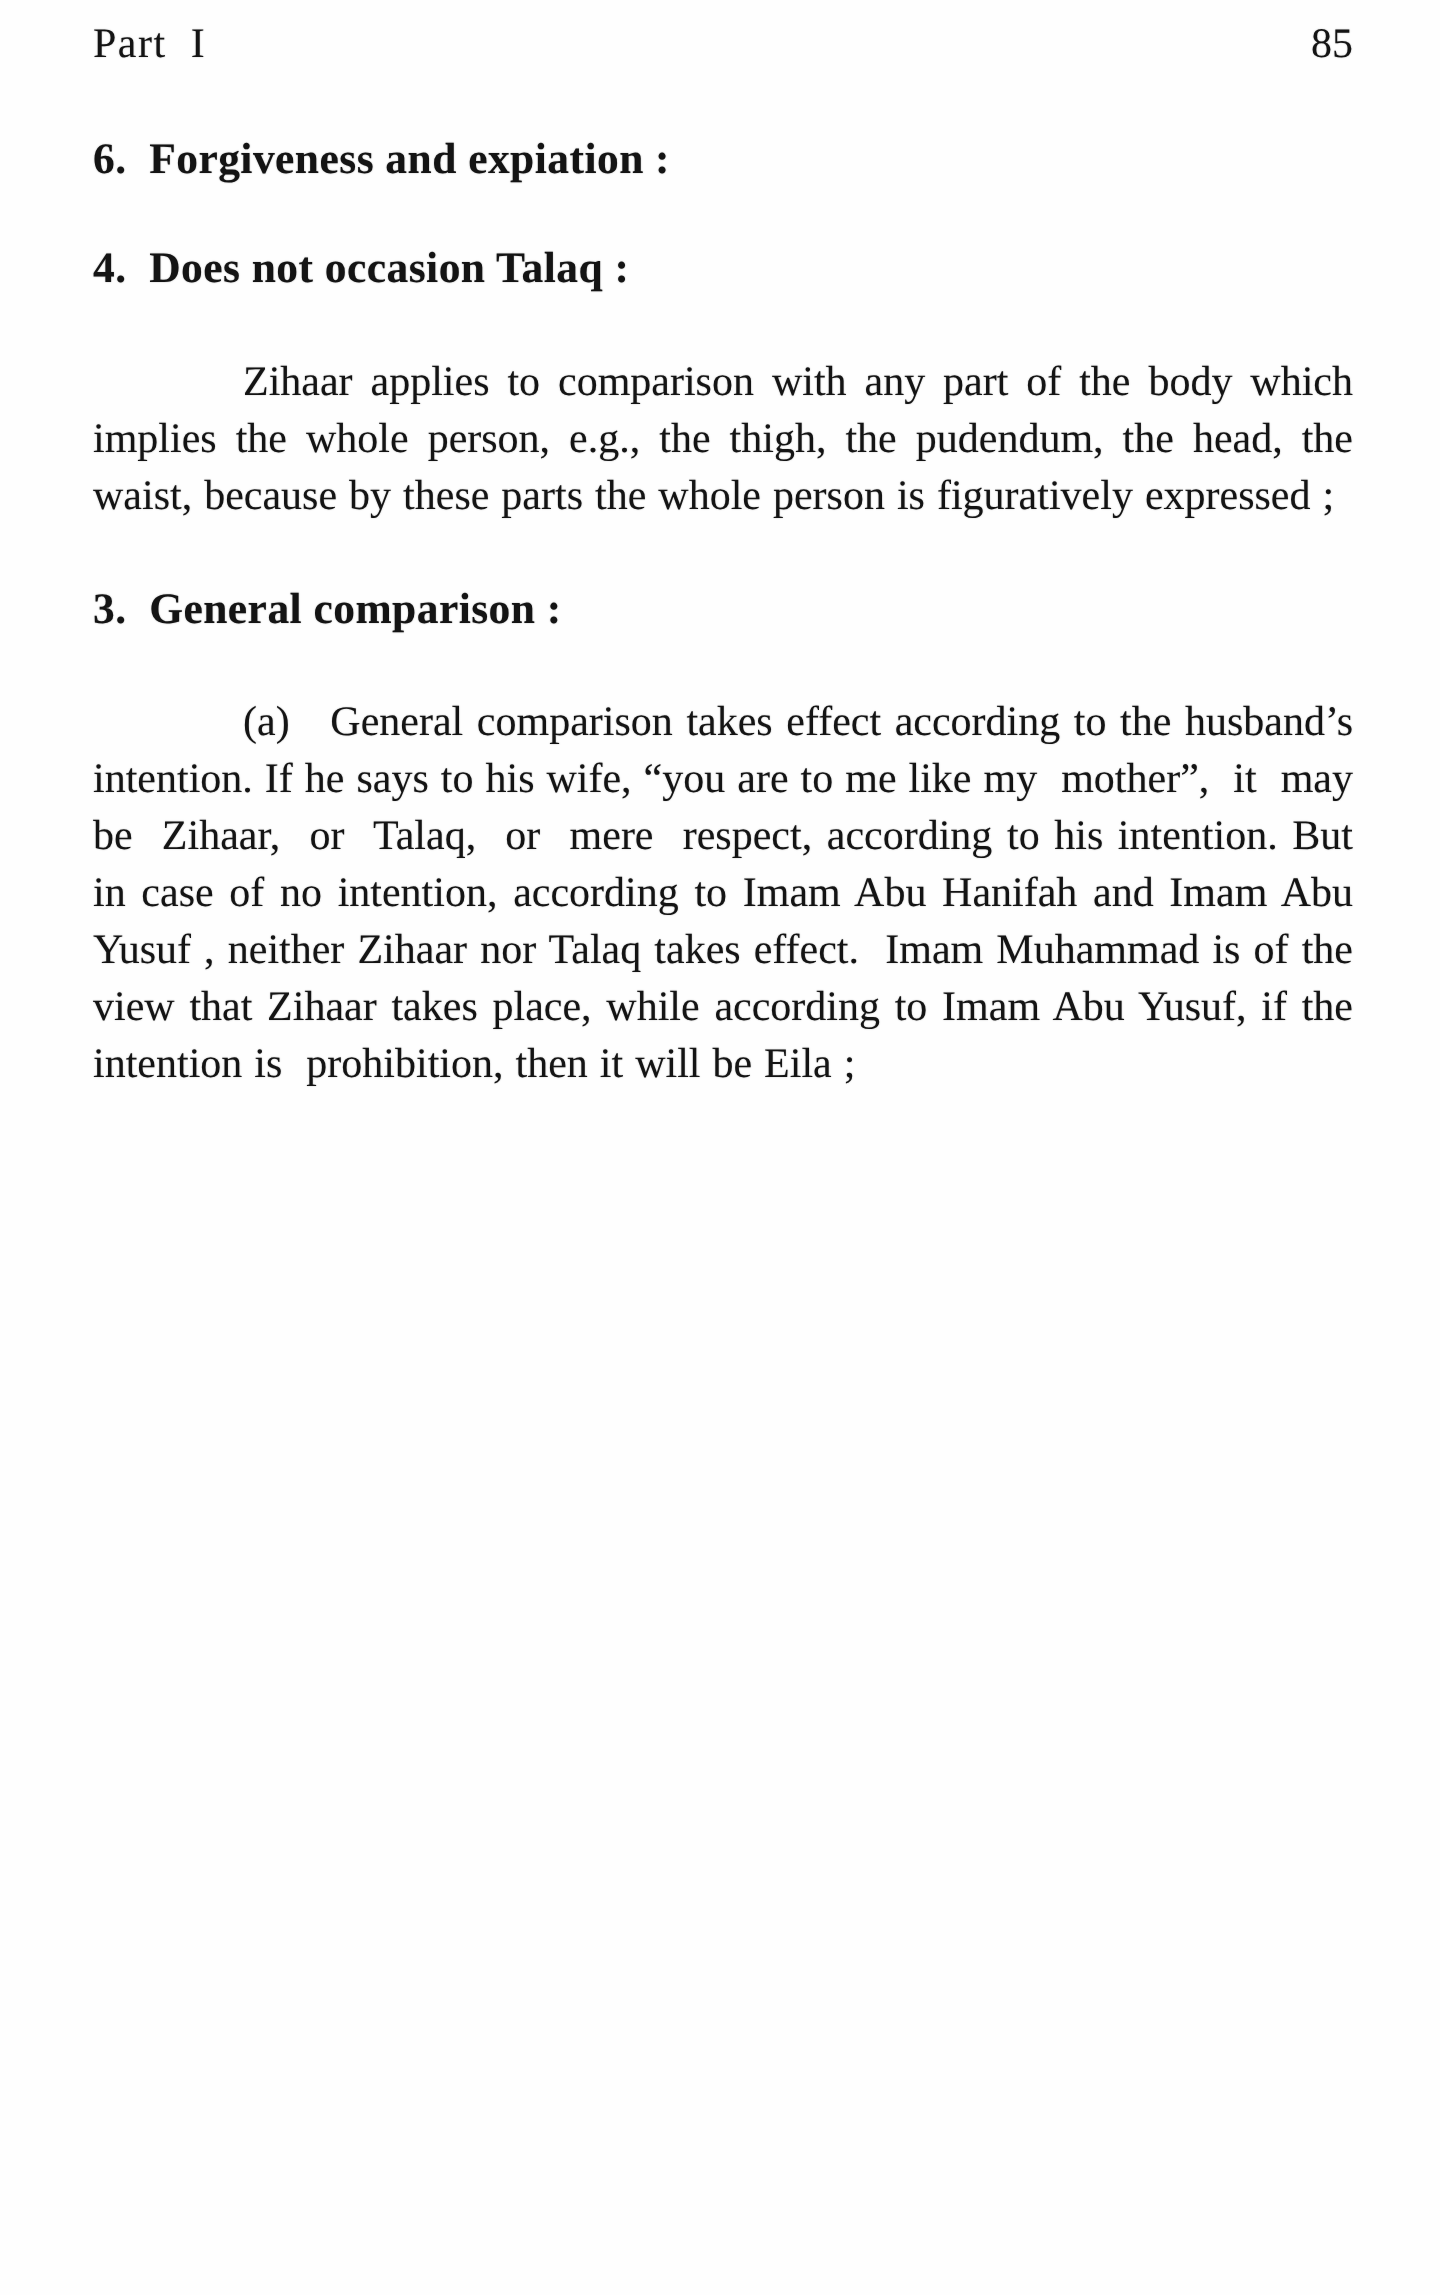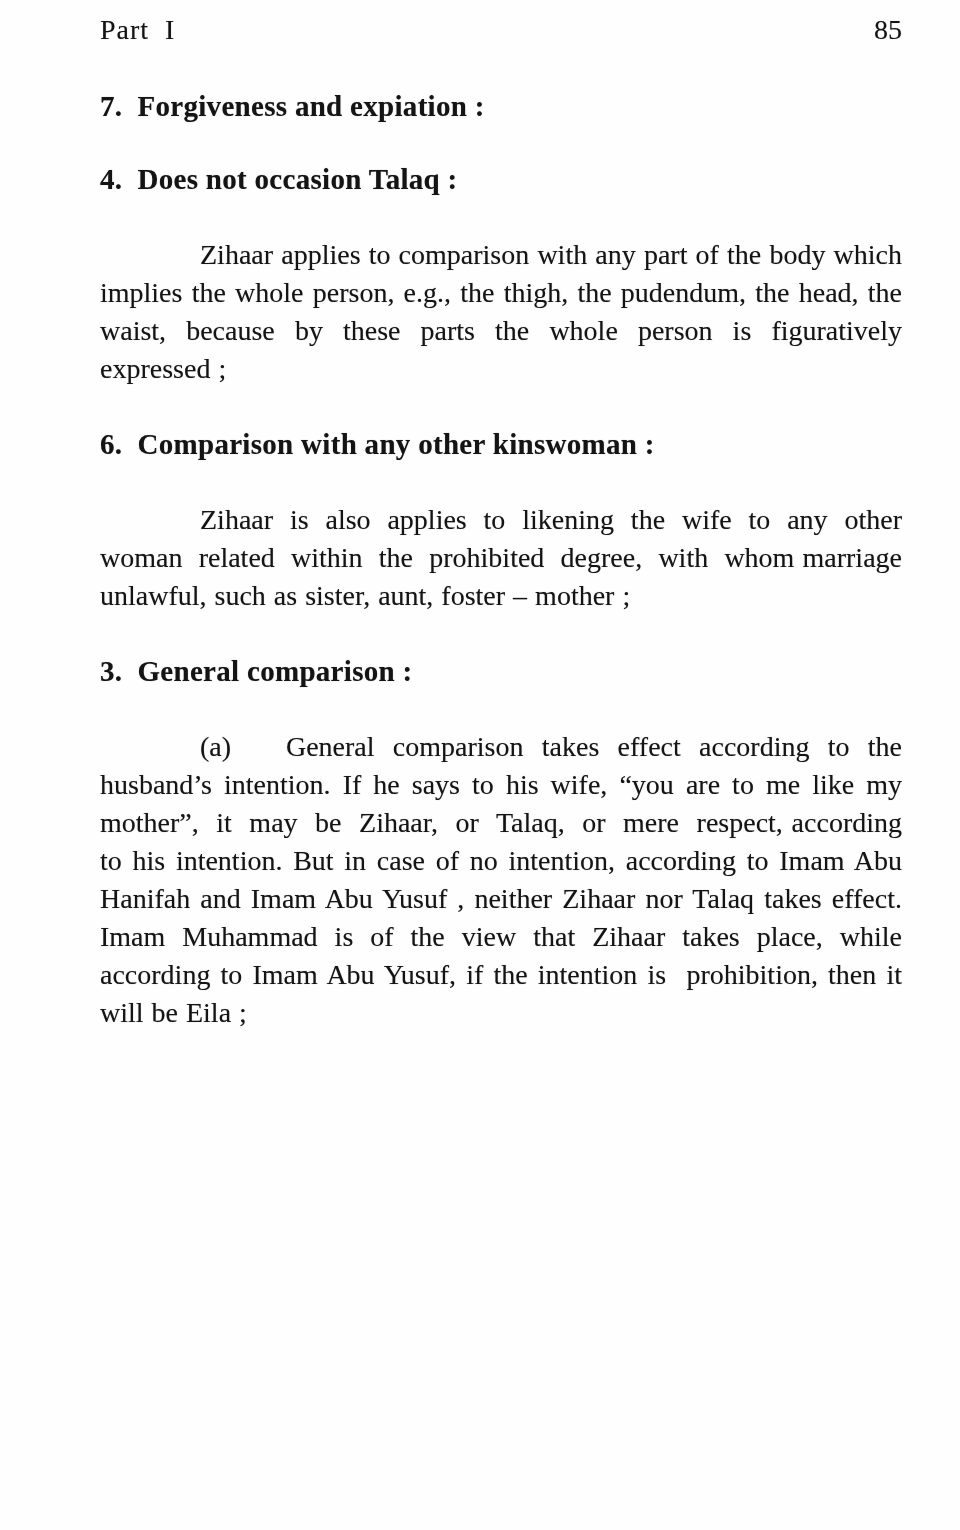--- a/index.html
+++ b/index.html
@@ -11,21 +11,21 @@
     width: 960px;
     height: 1530px;
     overflow: hidden;
     font-family: "Liberation Serif", "DejaVu Serif", serif;
     color: #141414;
   }
   .page {
     box-sizing: border-box;
     width: 960px;
     height: 1530px;
-    padding: 14px 58px 0 100px;
+    padding: 14px 58px 0 62px;
     background: #fefefe;
   }
   .page-header {
     display: flex;
     align-items: baseline;
     justify-content: space-between;
     font-size: 28px;
     margin-bottom: 44px;
     text-shadow: 0 0 1px rgba(20,20,20,0.35);
   }
@@ -69,34 +69,30 @@
 <body>
 
 <div class="page">
 
   <div class="page-header">
     <span class="header-part">Part  I</span>
     <span class="header-pageno">85</span>
   </div>
 
   <div class="section">
-    <div class="section-heading">7.  Forgiveness and expiation :</div>
+    <div class="section-heading">6.  Forgiveness and expiation :</div>
   </div>
 
   <div class="section">
     <div class="section-heading">4.  Does not occasion Talaq :</div>
   </div>
 
   <div class="section">
     <p class="body-paragraph">Zihaar applies to comparison with any part of the body which implies the whole person, e.g., the thigh, the pudendum, the head, the waist, because by these parts the whole person is figuratively expressed ;</p>
   </div>
 
-  <div class="section">
-    <div class="section-heading">6.  Comparison with any other kinswoman :</div>
-    <p class="body-paragraph">Zihaar is also applies to likening the wife to any other woman  related  within  the  prohibited  degree,  with  whom marriage unlawful, such as sister, aunt, foster – mother ;</p>
-  </div>
 
   <div class="section">
     <div class="section-heading">3.  General comparison :</div>
     <p class="body-paragraph">(a)   General comparison takes effect according to the husband’s intention. If he says to his wife, “you are to me like my  mother”,  it  may  be  Zihaar,  or  Talaq,  or  mere  respect, according to his intention. But in case of no intention, according to Imam Abu Hanifah and Imam Abu Yusuf , neither Zihaar nor Talaq takes effect.  Imam Muhammad is of the view that Zihaar takes place, while according to Imam Abu Yusuf, if the intention is  prohibition, then it will be Eila ;</p>
   </div>
 
 </div>
 
 </body></html>

